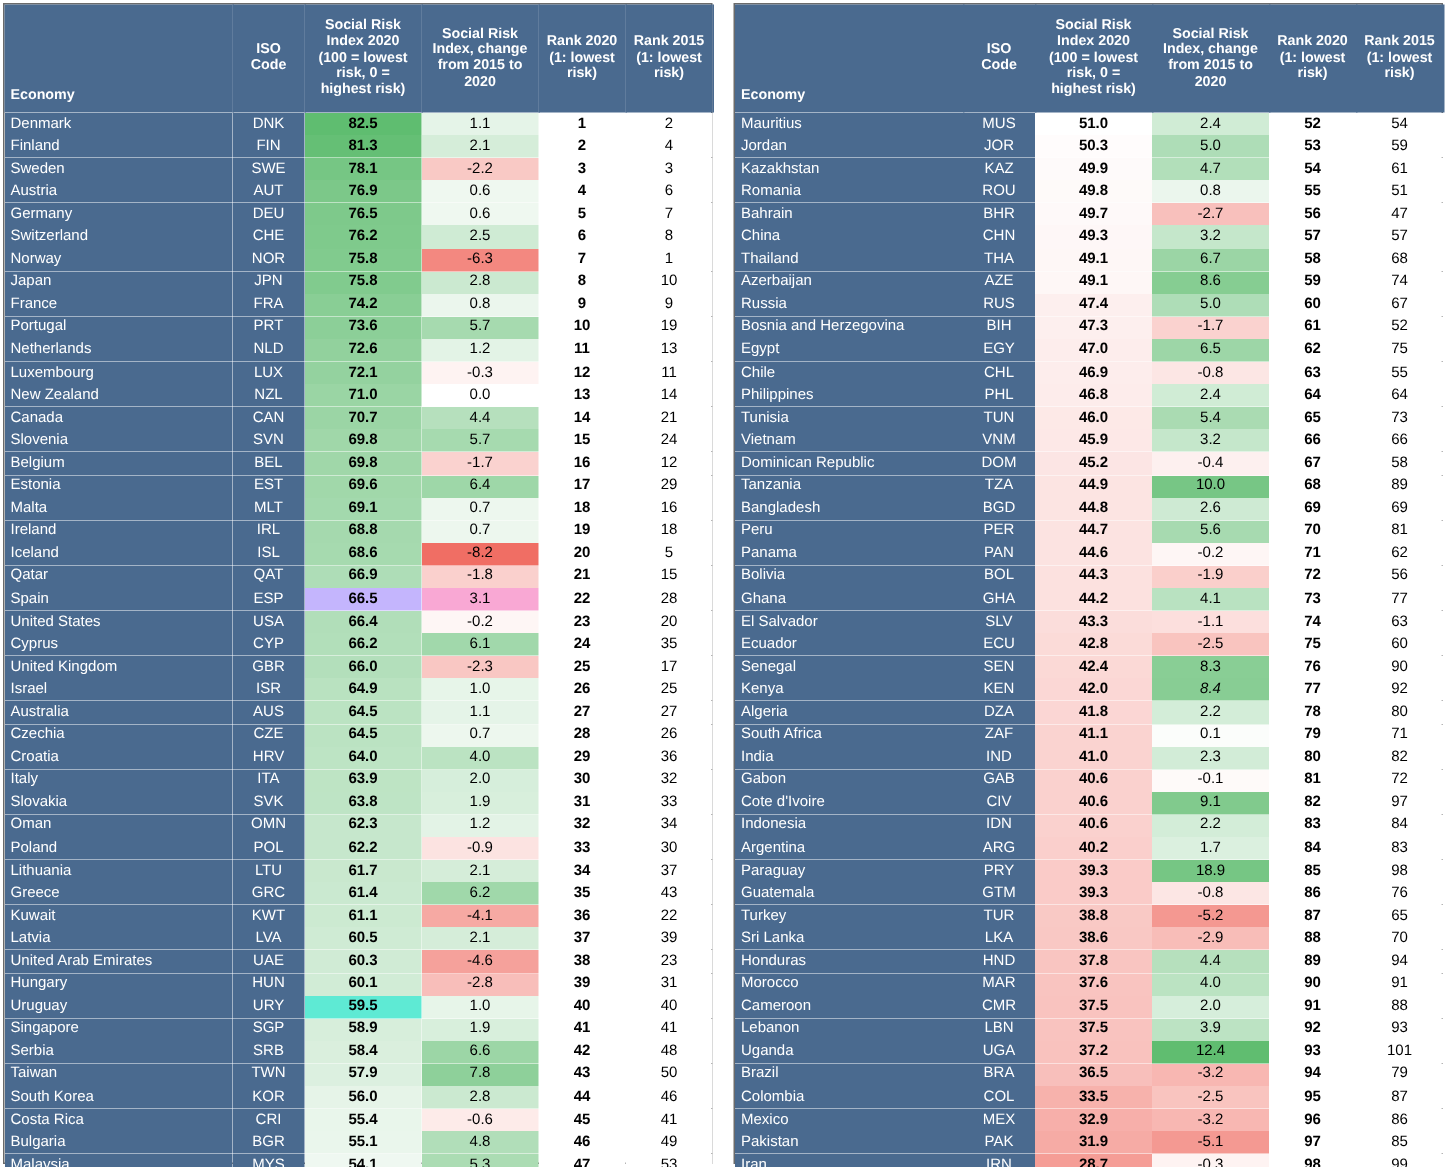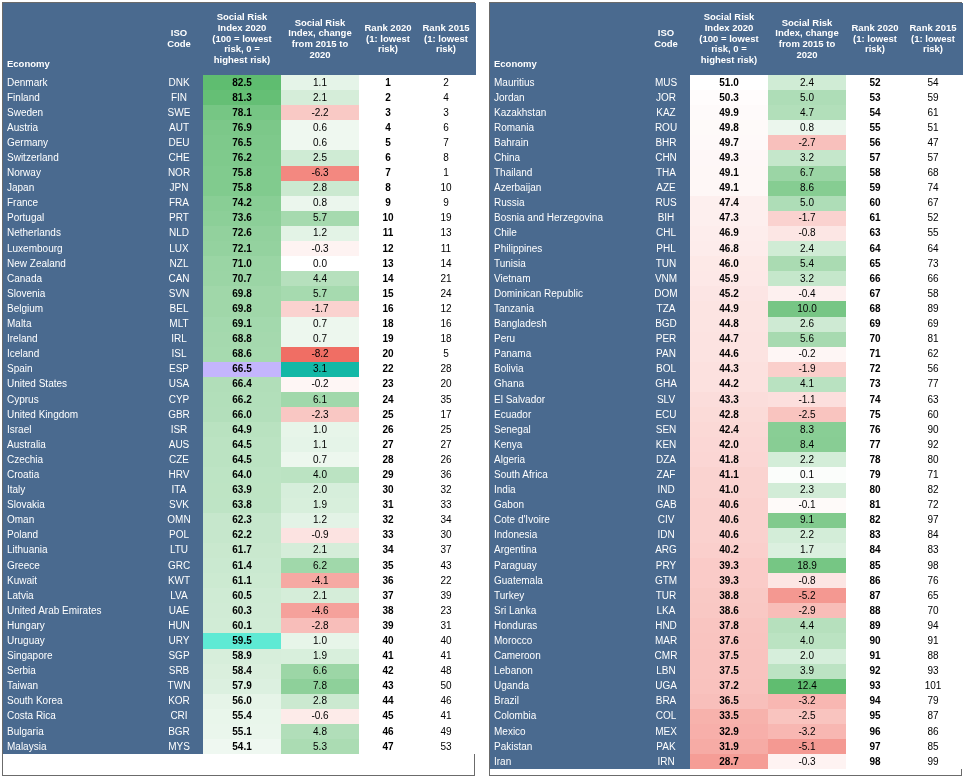--- a/index.html
+++ b/index.html
@@ -238,20 +238,28 @@
           </tr>
           <tr>
             <td class="economy">Belgium</td>
             <td class="iso">BEL</td>
             <td class="val" style="background: rgb(160, 215, 169);">69.8</td>
             <td class="chg" style="background: rgb(250, 210, 207);">-1.7</td>
             <td class="rank" style="font-weight: bold;">16</td>
             <td class="rank">12</td>
           </tr>
           <tr>
+            <td class="economy">Estonia</td>
+            <td class="iso">EST</td>
+            <td class="val" style="background: rgb(161, 216, 170);">69.6</td>
+            <td class="chg" style="background: rgb(158, 215, 168);">6.4</td>
+            <td class="rank" style="font-weight: bold;">17</td>
+            <td class="rank">29</td>
+          </tr>
+          <tr>
             <td class="economy">Malta</td>
             <td class="iso">MLT</td>
             <td class="val" style="background: rgb(163, 217, 173);">69.1</td>
             <td class="chg" style="background: rgb(237, 247, 238);">0.7</td>
             <td class="rank" style="font-weight: bold;">18</td>
             <td class="rank">16</td>
           </tr>
           <tr>
             <td class="economy">Ireland</td>
             <td class="iso">IRL</td>
@@ -262,24 +270,32 @@
           </tr>
           <tr>
             <td class="economy">Iceland</td>
             <td class="iso">ISL</td>
             <td class="val" style="background: rgb(166, 218, 175);">68.6</td>
             <td class="chg" style="background: rgb(240, 110, 100);">-8.2</td>
             <td class="rank" style="font-weight: bold;">20</td>
             <td class="rank">5</td>
           </tr>
           <tr>
+            <td class="economy">Qatar</td>
+            <td class="iso">QAT</td>
+            <td class="val" style="background: rgb(174, 221, 183);">66.9</td>
+            <td class="chg" style="background: rgb(250, 208, 205);">-1.8</td>
+            <td class="rank" style="font-weight: bold;">21</td>
+            <td class="rank">15</td>
+          </tr>
+          <tr>
             <td class="economy">Spain</td>
             <td class="iso">ESP</td>
             <td class="val" style="background: #c4b5fd;">66.5</td>
-            <td class="chg" style="background: #14b8a6;">3.1</td>
+            <td class="chg" style="background: #f9a8d4;">3.1</td>
             <td class="rank" style="font-weight: bold;">22</td>
             <td class="rank">28</td>
           </tr>
           <tr>
             <td class="economy">United States</td>
             <td class="iso">USA</td>
             <td class="val" style="background: rgb(177, 222, 185);">66.4</td>
             <td class="chg" style="background: rgb(254, 246, 245);">-0.2</td>
             <td class="rank" style="font-weight: bold;">23</td>
             <td class="rank">20</td>
@@ -575,20 +591,28 @@
           </tr>
           <tr>
             <td class="economy">Bosnia and Herzegovina</td>
             <td class="iso">BIH</td>
             <td class="val" style="background: rgb(253, 239, 238);">47.3</td>
             <td class="chg" style="background: rgb(250, 210, 207);">-1.7</td>
             <td class="rank" style="font-weight: bold;">61</td>
             <td class="rank">52</td>
           </tr>
           <tr>
+            <td class="economy">Egypt</td>
+            <td class="iso">EGY</td>
+            <td class="val" style="background: rgb(253, 237, 236);">47.0</td>
+            <td class="chg" style="background: rgb(157, 214, 167);">6.5</td>
+            <td class="rank" style="font-weight: bold;">62</td>
+            <td class="rank">75</td>
+          </tr>
+          <tr>
             <td class="economy">Chile</td>
             <td class="iso">CHL</td>
             <td class="val" style="background: rgb(253, 237, 236);">46.9</td>
             <td class="chg" style="background: rgb(252, 230, 228);">-0.8</td>
             <td class="rank" style="font-weight: bold;">63</td>
             <td class="rank">55</td>
           </tr>
           <tr>
             <td class="economy">Philippines</td>
             <td class="iso">PHL</td>
@@ -690,21 +714,21 @@
             <td class="iso">SEN</td>
             <td class="val" style="background: rgb(251, 217, 214);">42.4</td>
             <td class="chg" style="background: rgb(137, 206, 149);">8.3</td>
             <td class="rank" style="font-weight: bold;">76</td>
             <td class="rank">90</td>
           </tr>
           <tr>
             <td class="economy">Kenya</td>
             <td class="iso">KEN</td>
             <td class="val" style="background: rgb(251, 215, 213);">42.0</td>
-            <td class="chg" style="background: rgb(136, 205, 148);">8.4</td>
+            <td class="chg" style="background: rgb(136, 205, 148); font-style: italic;">8.4</td>
             <td class="rank" style="font-weight: bold;">77</td>
             <td class="rank">92</td>
           </tr>
           <tr>
             <td class="economy">Algeria</td>
             <td class="iso">DZA</td>
             <td class="val" style="background: rgb(251, 214, 212);">41.8</td>
             <td class="chg" style="background: rgb(211, 237, 216);">2.2</td>
             <td class="rank" style="font-weight: bold;">78</td>
             <td class="rank">80</td>

